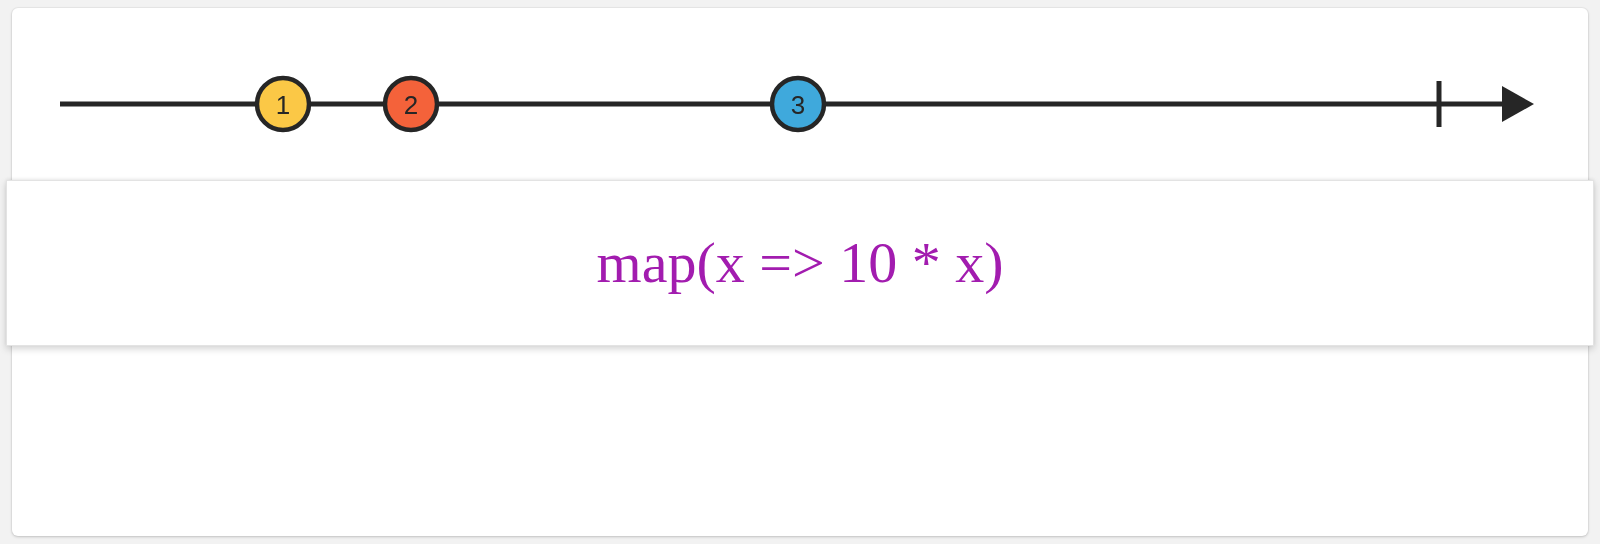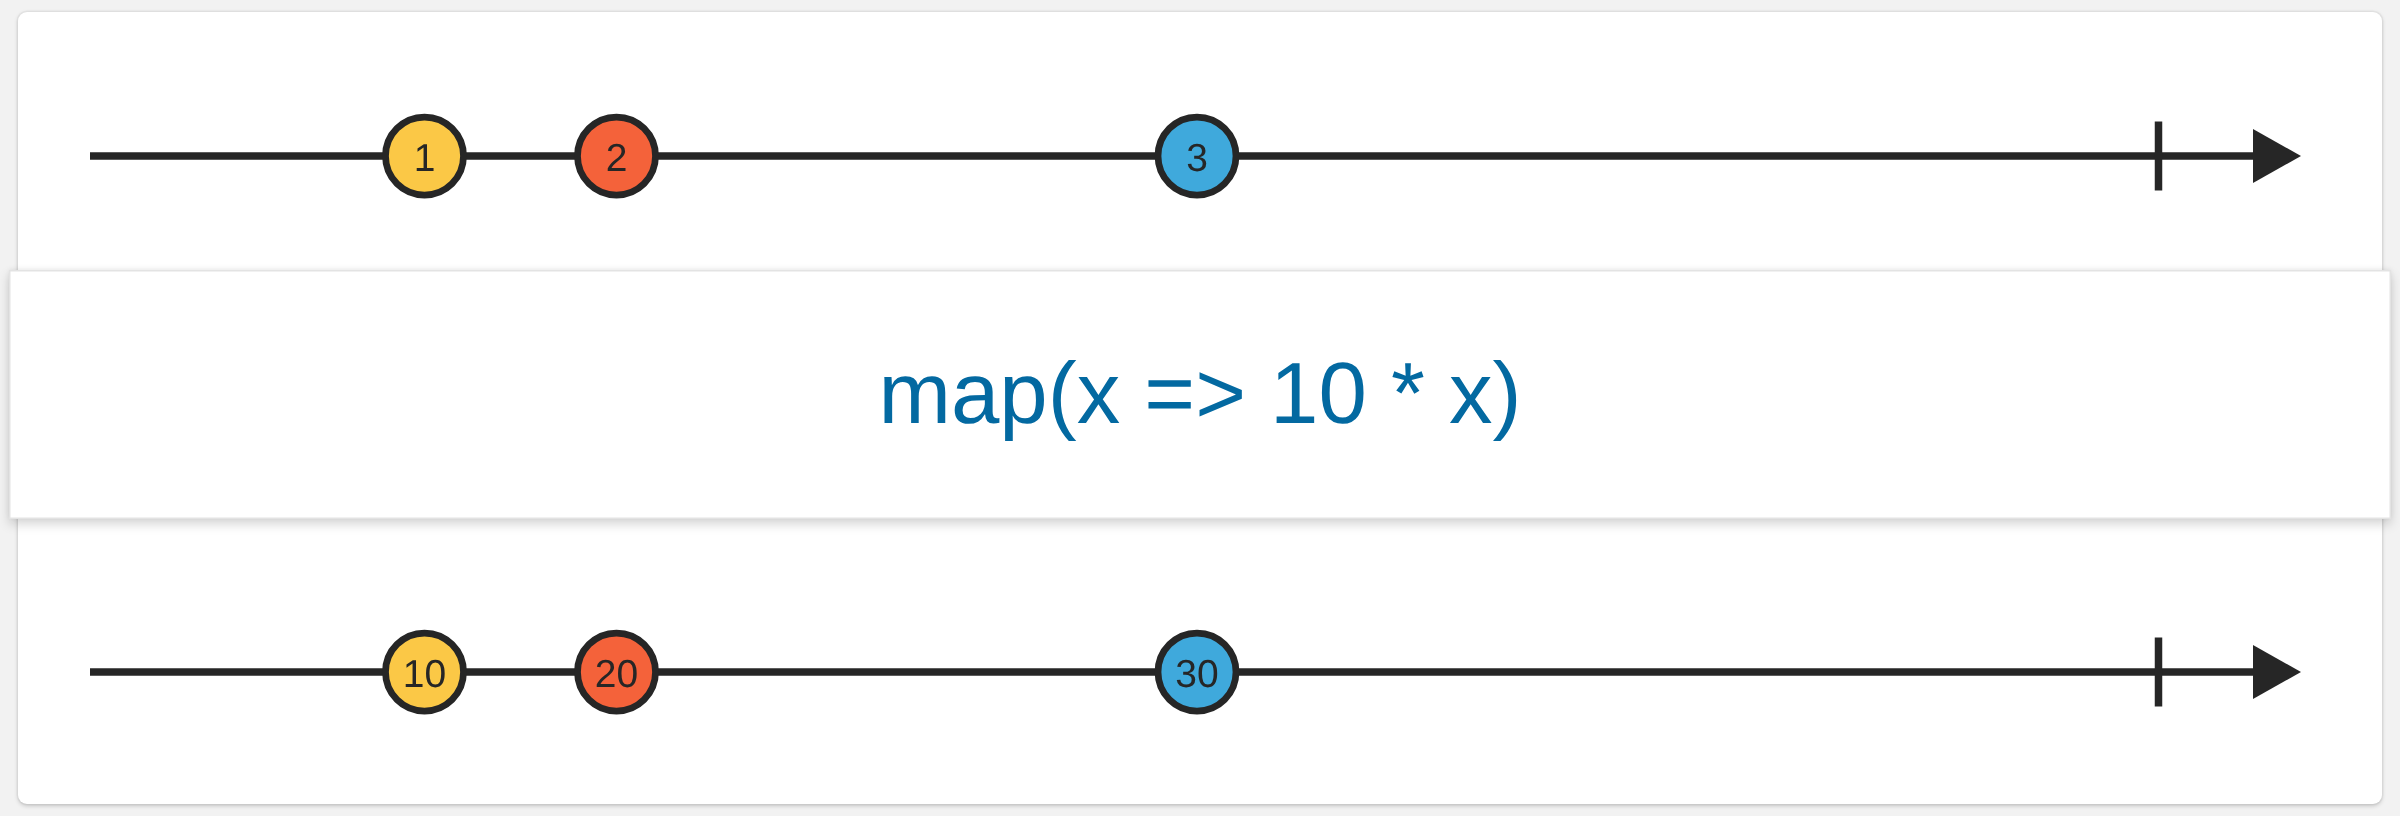--- a/index.html
+++ b/index.html
@@ -59,24 +59,24 @@
     background: #ffffff;
     border: 1px solid #e3e3e3;
     box-sizing: border-box;
     box-shadow: 0 3px 7px rgba(0,0,0,0.17), 0 -1px 3px rgba(0,0,0,0.06);
     display: flex;
     align-items: center;
     justify-content: center;
     z-index: 5;
   }
   .operator-label {
-    font-family: Liberation Sans, sans-serif;
+    font-family: Liberation Serif, serif;
     font-size: 58px;
     line-height: 1;
-    color: #0369a1;
+    color: #a21caf;
     letter-spacing: 0px;
     white-space: pre;
     user-select: none;
   }
 
   .marble-text {
     font-family: "Liberation Sans", sans-serif;
     font-size: 26px;
     fill: #262626;
     dominant-baseline: central;
@@ -112,40 +112,15 @@
           <circle cx="786" cy="96" r="26" fill="#3fa9dc" stroke="#262626" stroke-width="4.5"></circle>
           <text class="marble-text" x="786" y="97">3</text>
         </g>
       </svg>
     </div>
 
     <div class="operator-box">
       <span class="operator-label">map(x =&gt; 10 * x)</span>
     </div>
 
-    <div class="timeline output">
-      <svg width="1576" height="176" viewBox="0 0 1576 176">
-
-        <line x1="48" y1="96" x2="1498" y2="96" stroke="#262626" stroke-width="5"></line>
-
-        <line x1="1427" y1="73" x2="1427" y2="119" stroke="#262626" stroke-width="5"></line>
-
-        <polygon points="1490,78 1522,96 1490,114" fill="#262626"></polygon>
-
-        <g>
-          <circle cx="271" cy="96" r="26" fill="#fbc846" stroke="#262626" stroke-width="4.5"></circle>
-          <text class="marble-text" x="271" y="97">10</text>
-        </g>
-
-        <g>
-          <circle cx="399" cy="96" r="26" fill="#f4623a" stroke="#262626" stroke-width="4.5"></circle>
-          <text class="marble-text" x="399" y="97">20</text>
-        </g>
-
-        <g>
-          <circle cx="786" cy="96" r="26" fill="#3fa9dc" stroke="#262626" stroke-width="4.5"></circle>
-          <text class="marble-text" x="786" y="97">30</text>
-        </g>
-      </svg>
-    </div>
 
   </div>
 </div>
 
 </body></html>

